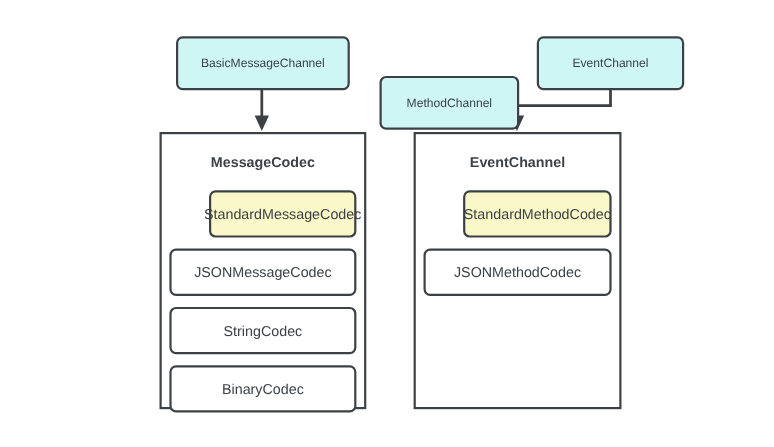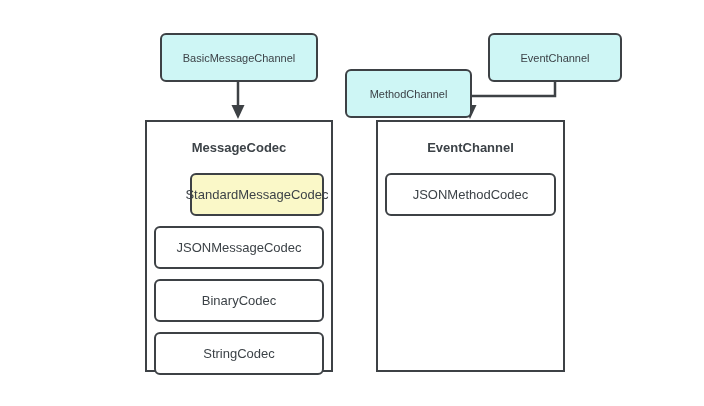--- a/index.html
+++ b/index.html
@@ -125,30 +125,33 @@
   <div class="group-box group-left">
     <div class="group-title">MessageCodec</div>
     <div class="group-items">
       <div class="item-box highlight">
         <span>StandardMessageCodec</span>
       </div>
       <div class="item-box">
         <span>JSONMessageCodec</span>
       </div>
       <div class="item-box">
-        <span>BinaryCodec</span>
+        <span>StringCodec</span>
       </div>
       <div class="item-box">
-        <span>StringCodec</span>
+        <span>BinaryCodec</span>
       </div>
     </div>
   </div>
 
   <div class="group-box group-right">
     <div class="group-title">EventChannel</div>
     <div class="group-items">
+      <div class="item-box highlight">
+        <span>StandardMethodCodec</span>
+      </div>
       <div class="item-box">
         <span>JSONMethodCodec</span>
       </div>
     </div>
   </div>
 
 </div>
 
 </body></html>

